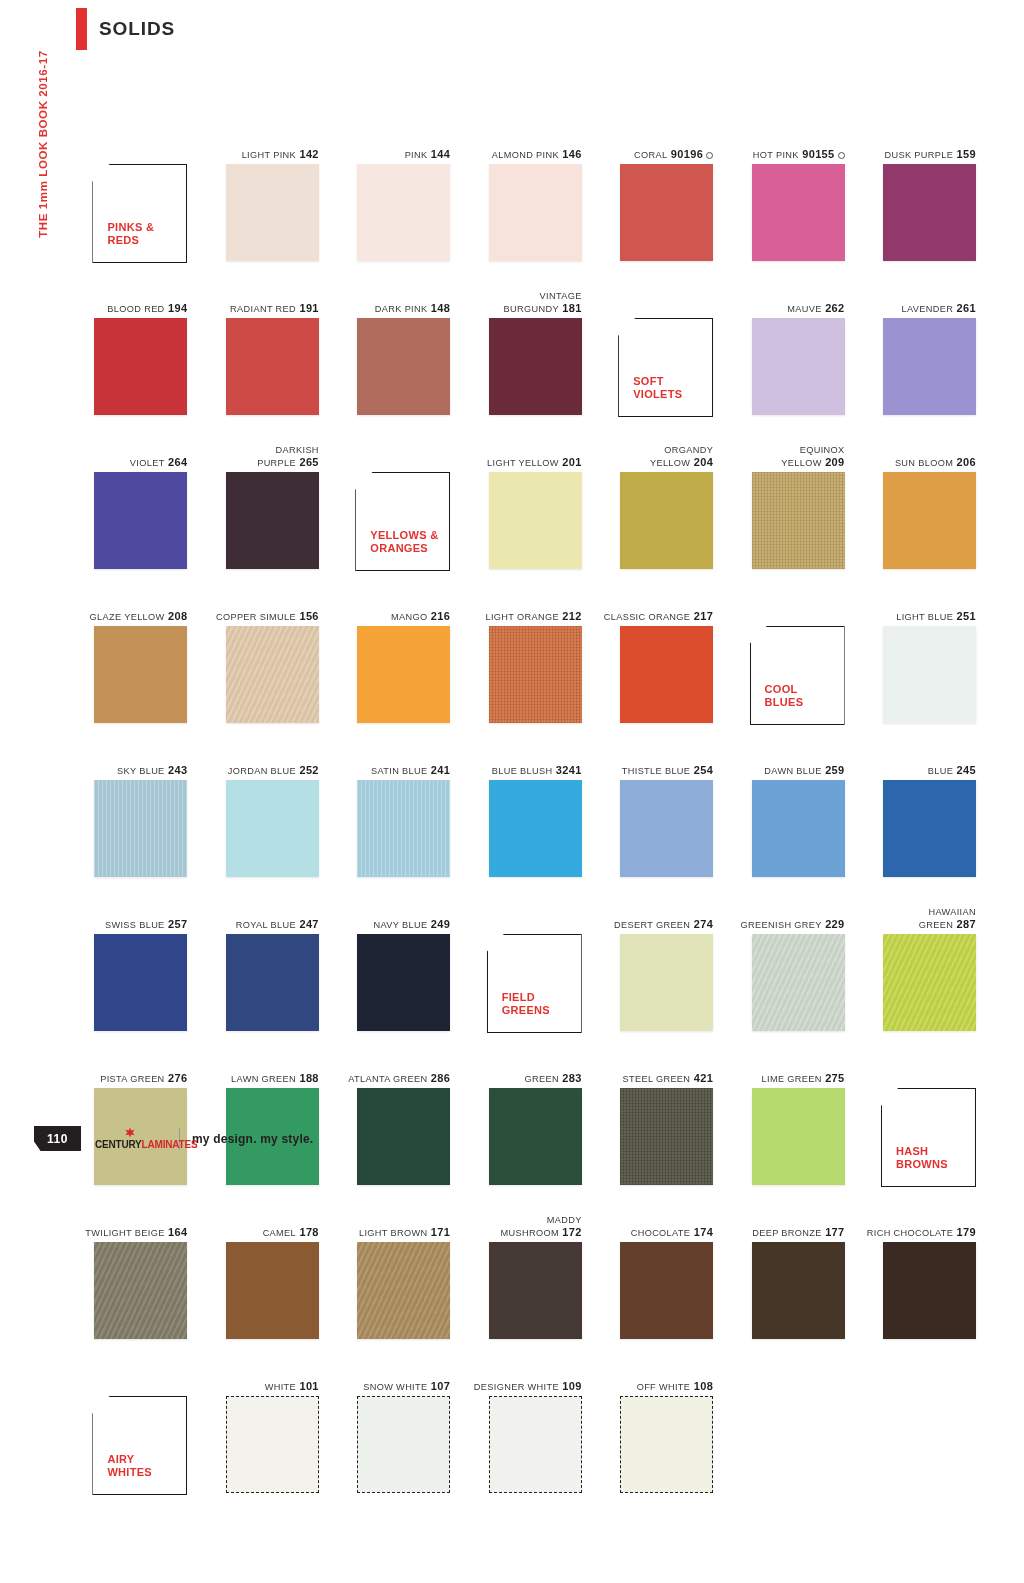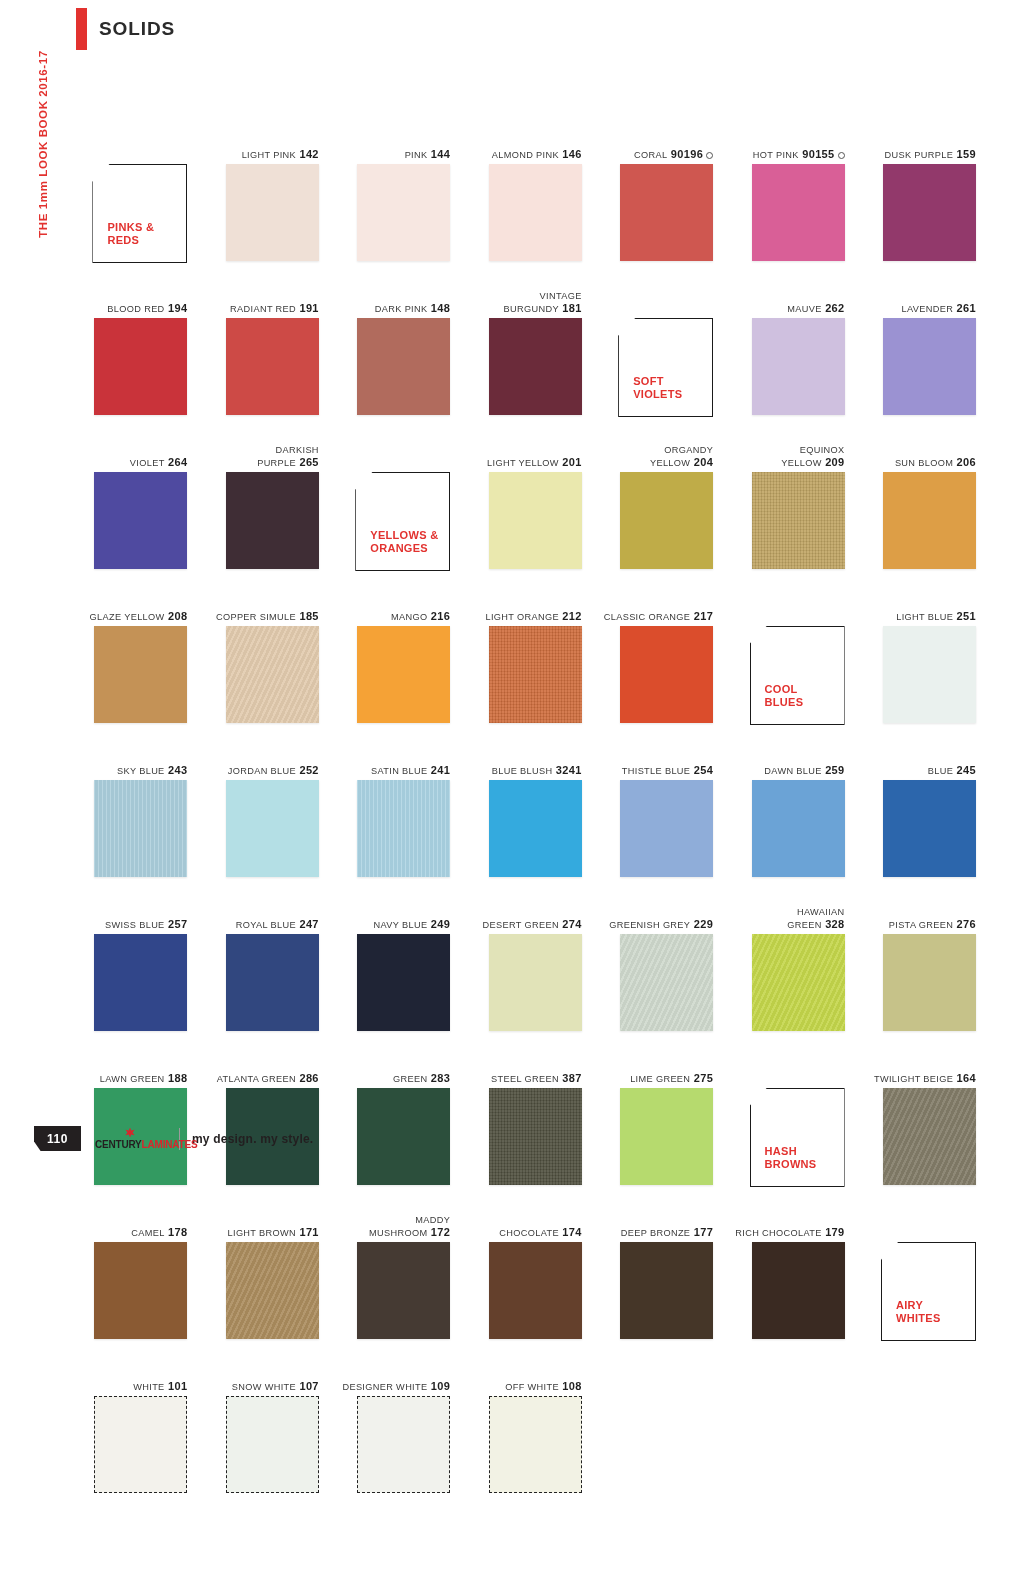--- a/index.html
+++ b/index.html
@@ -280,21 +280,21 @@
         <div class="swatch" style="background-color: rgb(221, 158, 70);"></div>
       </div>
       <div class="cell">
         <div class="cell-label">
           <div class="nm">GLAZE YELLOW<span class="code"> 208</span></div>
         </div>
         <div class="swatch" style="background-color: rgb(196, 146, 86);"></div>
       </div>
       <div class="cell">
         <div class="cell-label">
-          <div class="nm">COPPER SIMULE<span class="code"> 185</span></div>
+          <div class="nm">COPPER SIMULE<span class="code"> 156</span></div>
         </div>
         <div class="swatch grain" style="background-color: rgb(226, 203, 174);"></div>
       </div>
       <div class="cell">
         <div class="cell-label">
           <div class="nm">MANGO<span class="code"> 216</span></div>
         </div>
         <div class="swatch" style="background-color: rgb(245, 162, 54);"></div>
       </div>
       <div class="cell">
@@ -376,35 +376,42 @@
         </div>
         <div class="swatch" style="background-color: rgb(49, 71, 127);"></div>
       </div>
       <div class="cell">
         <div class="cell-label">
           <div class="nm">NAVY BLUE<span class="code"> 249</span></div>
         </div>
         <div class="swatch" style="background-color: rgb(31, 36, 53);"></div>
       </div>
       <div class="cell">
+        <div class="cell-label"></div>
+        <div class="cat-card">
+          <div class="cat-text">FIELD
+GREENS</div>
+        </div>
+      </div>
+      <div class="cell">
         <div class="cell-label">
           <div class="nm">DESERT GREEN<span class="code"> 274</span></div>
         </div>
         <div class="swatch" style="background-color: rgb(225, 227, 184);"></div>
       </div>
       <div class="cell">
         <div class="cell-label">
           <div class="nm">GREENISH GREY<span class="code"> 229</span></div>
         </div>
         <div class="swatch grain" style="background-color: rgb(207, 217, 205);"></div>
       </div>
       <div class="cell">
         <div class="cell-label">
           <div class="nm">HAWAIIAN</div>
-          <div class="nm">GREEN<span class="code"> 328</span></div>
+          <div class="nm">GREEN<span class="code"> 287</span></div>
         </div>
         <div class="swatch grain" style="background-color: rgb(196, 214, 75);"></div>
       </div>
       <div class="cell">
         <div class="cell-label">
           <div class="nm">PISTA GREEN<span class="code"> 276</span></div>
         </div>
         <div class="swatch" style="background-color: rgb(198, 194, 137);"></div>
       </div>
       <div class="cell">
@@ -420,21 +427,21 @@
         <div class="swatch" style="background-color: rgb(38, 72, 59);"></div>
       </div>
       <div class="cell">
         <div class="cell-label">
           <div class="nm">GREEN<span class="code"> 283</span></div>
         </div>
         <div class="swatch" style="background-color: rgb(44, 79, 60);"></div>
       </div>
       <div class="cell">
         <div class="cell-label">
-          <div class="nm">STEEL GREEN<span class="code"> 387</span></div>
+          <div class="nm">STEEL GREEN<span class="code"> 421</span></div>
         </div>
         <div class="swatch weave" style="background-color: rgb(79, 79, 62);"></div>
       </div>
       <div class="cell">
         <div class="cell-label">
           <div class="nm">LIME GREEN<span class="code"> 275</span></div>
         </div>
         <div class="swatch" style="background-color: rgb(182, 218, 110);"></div>
       </div>
       <div class="cell">

